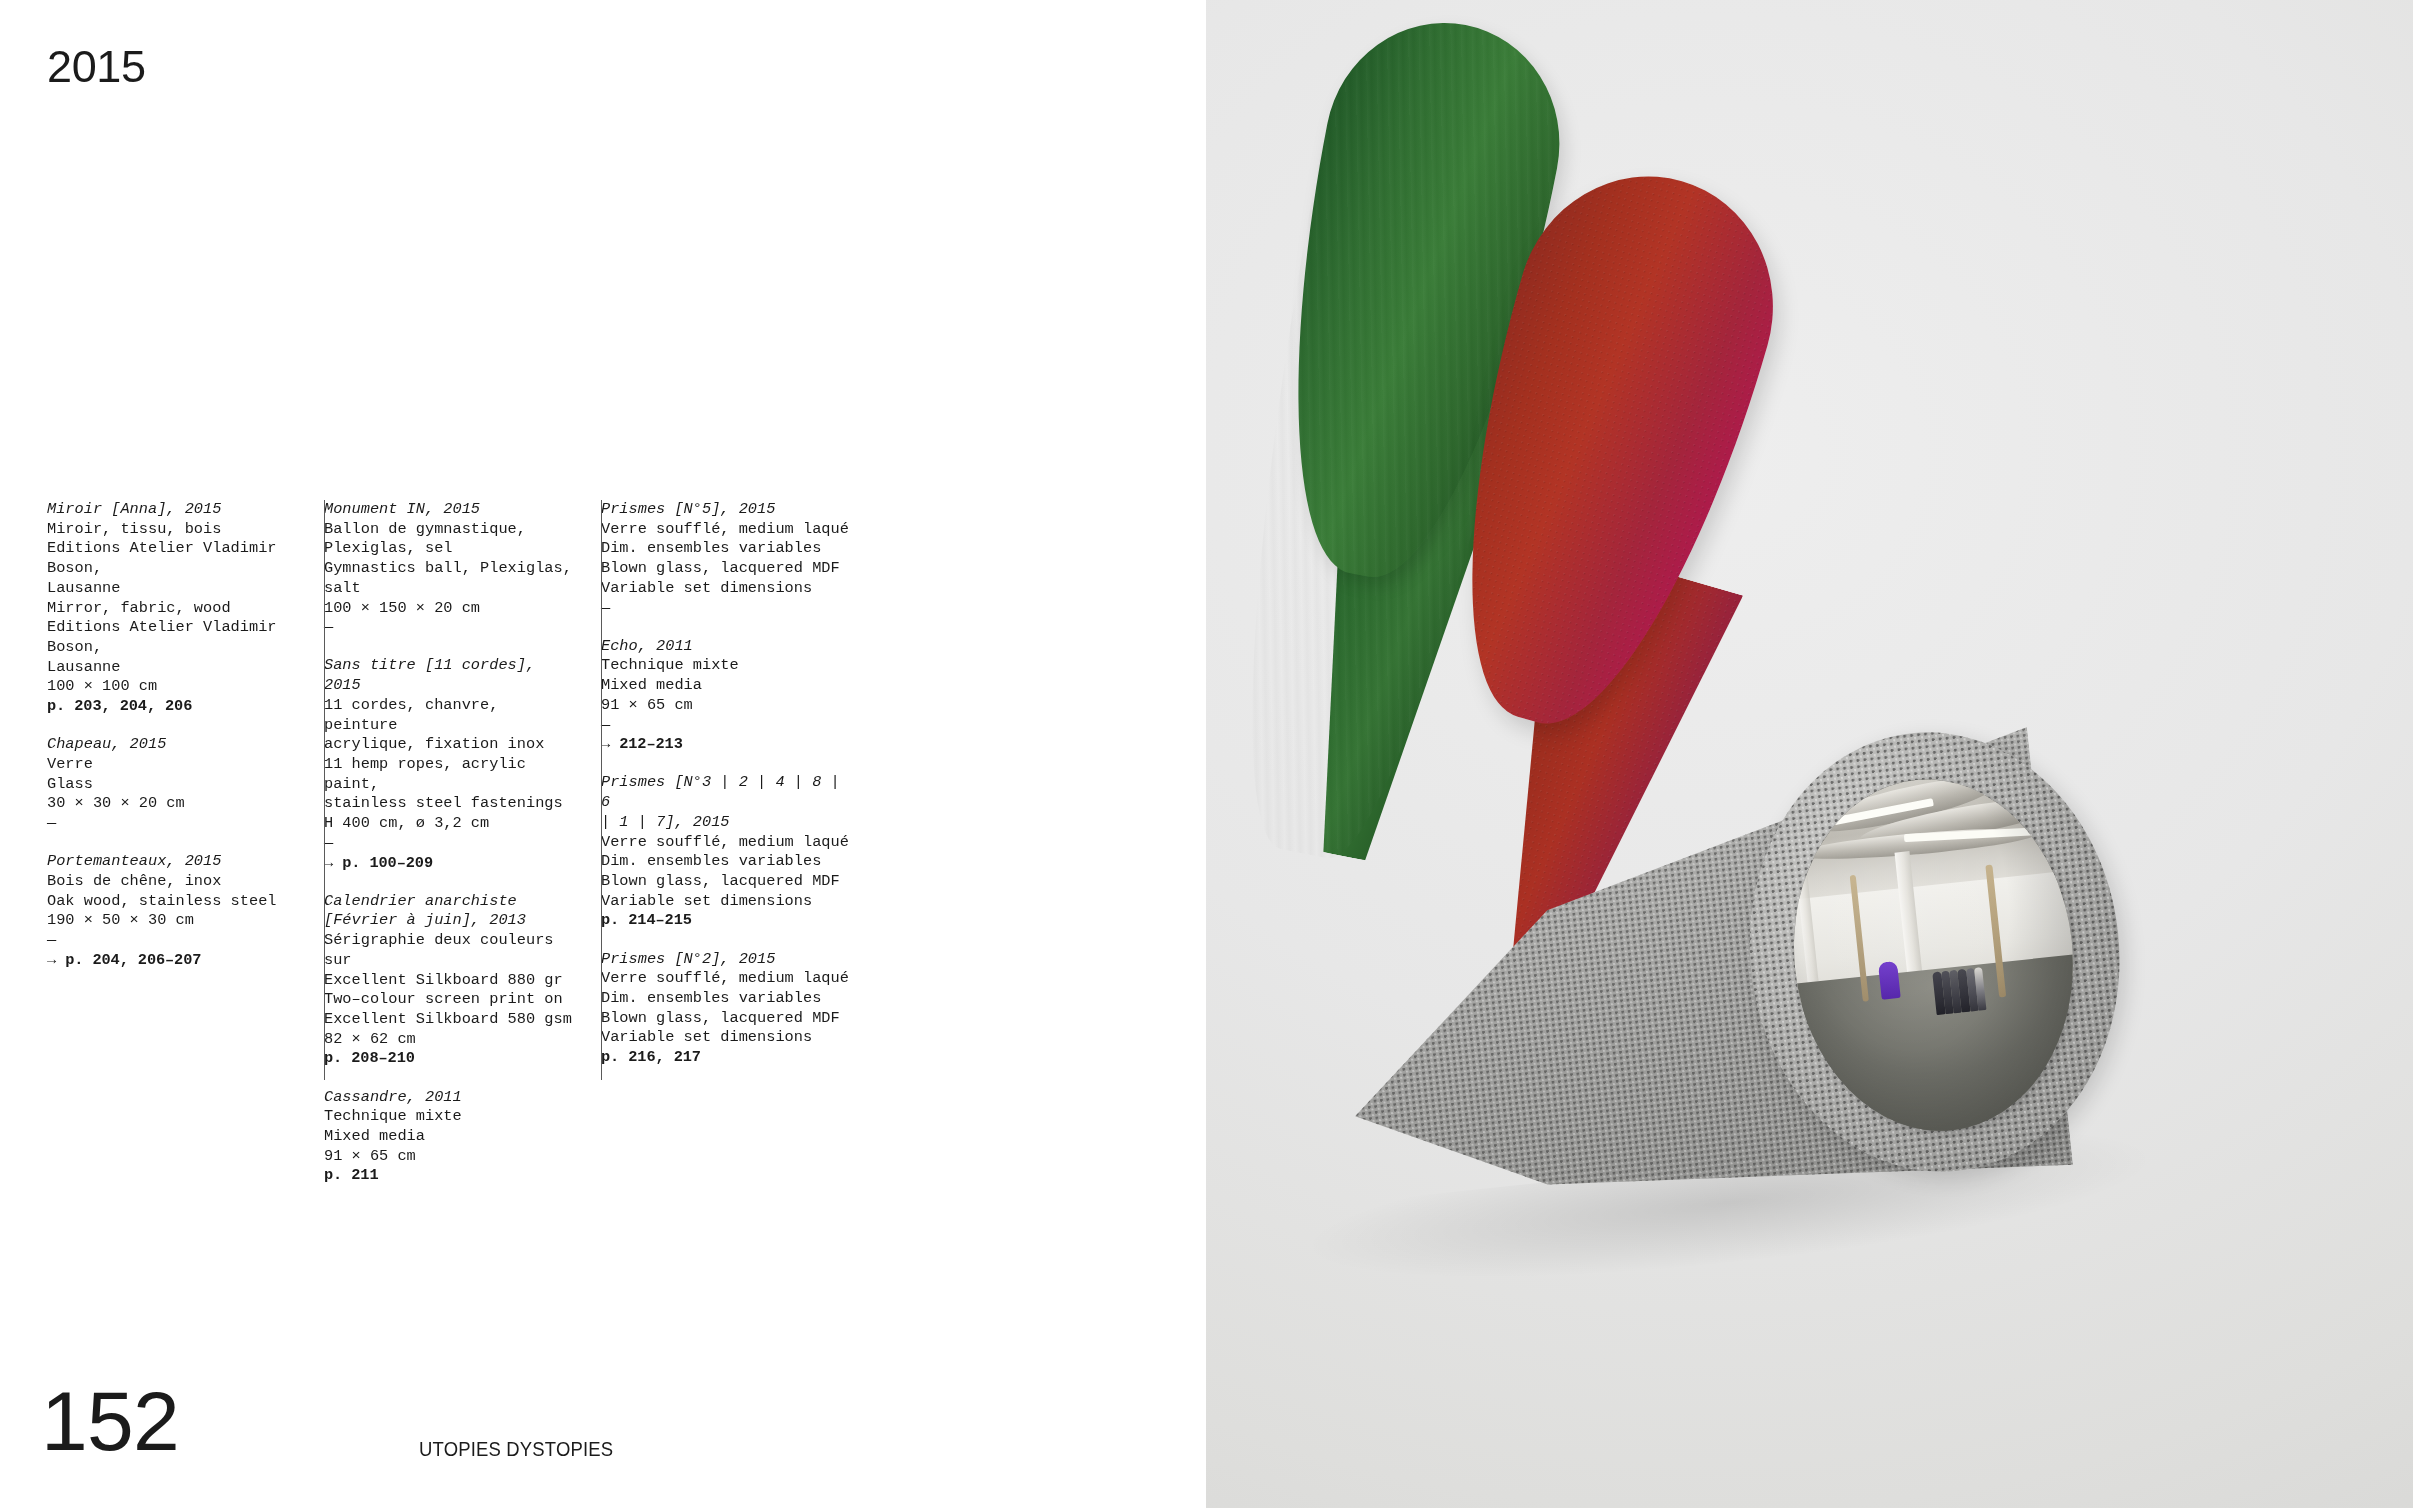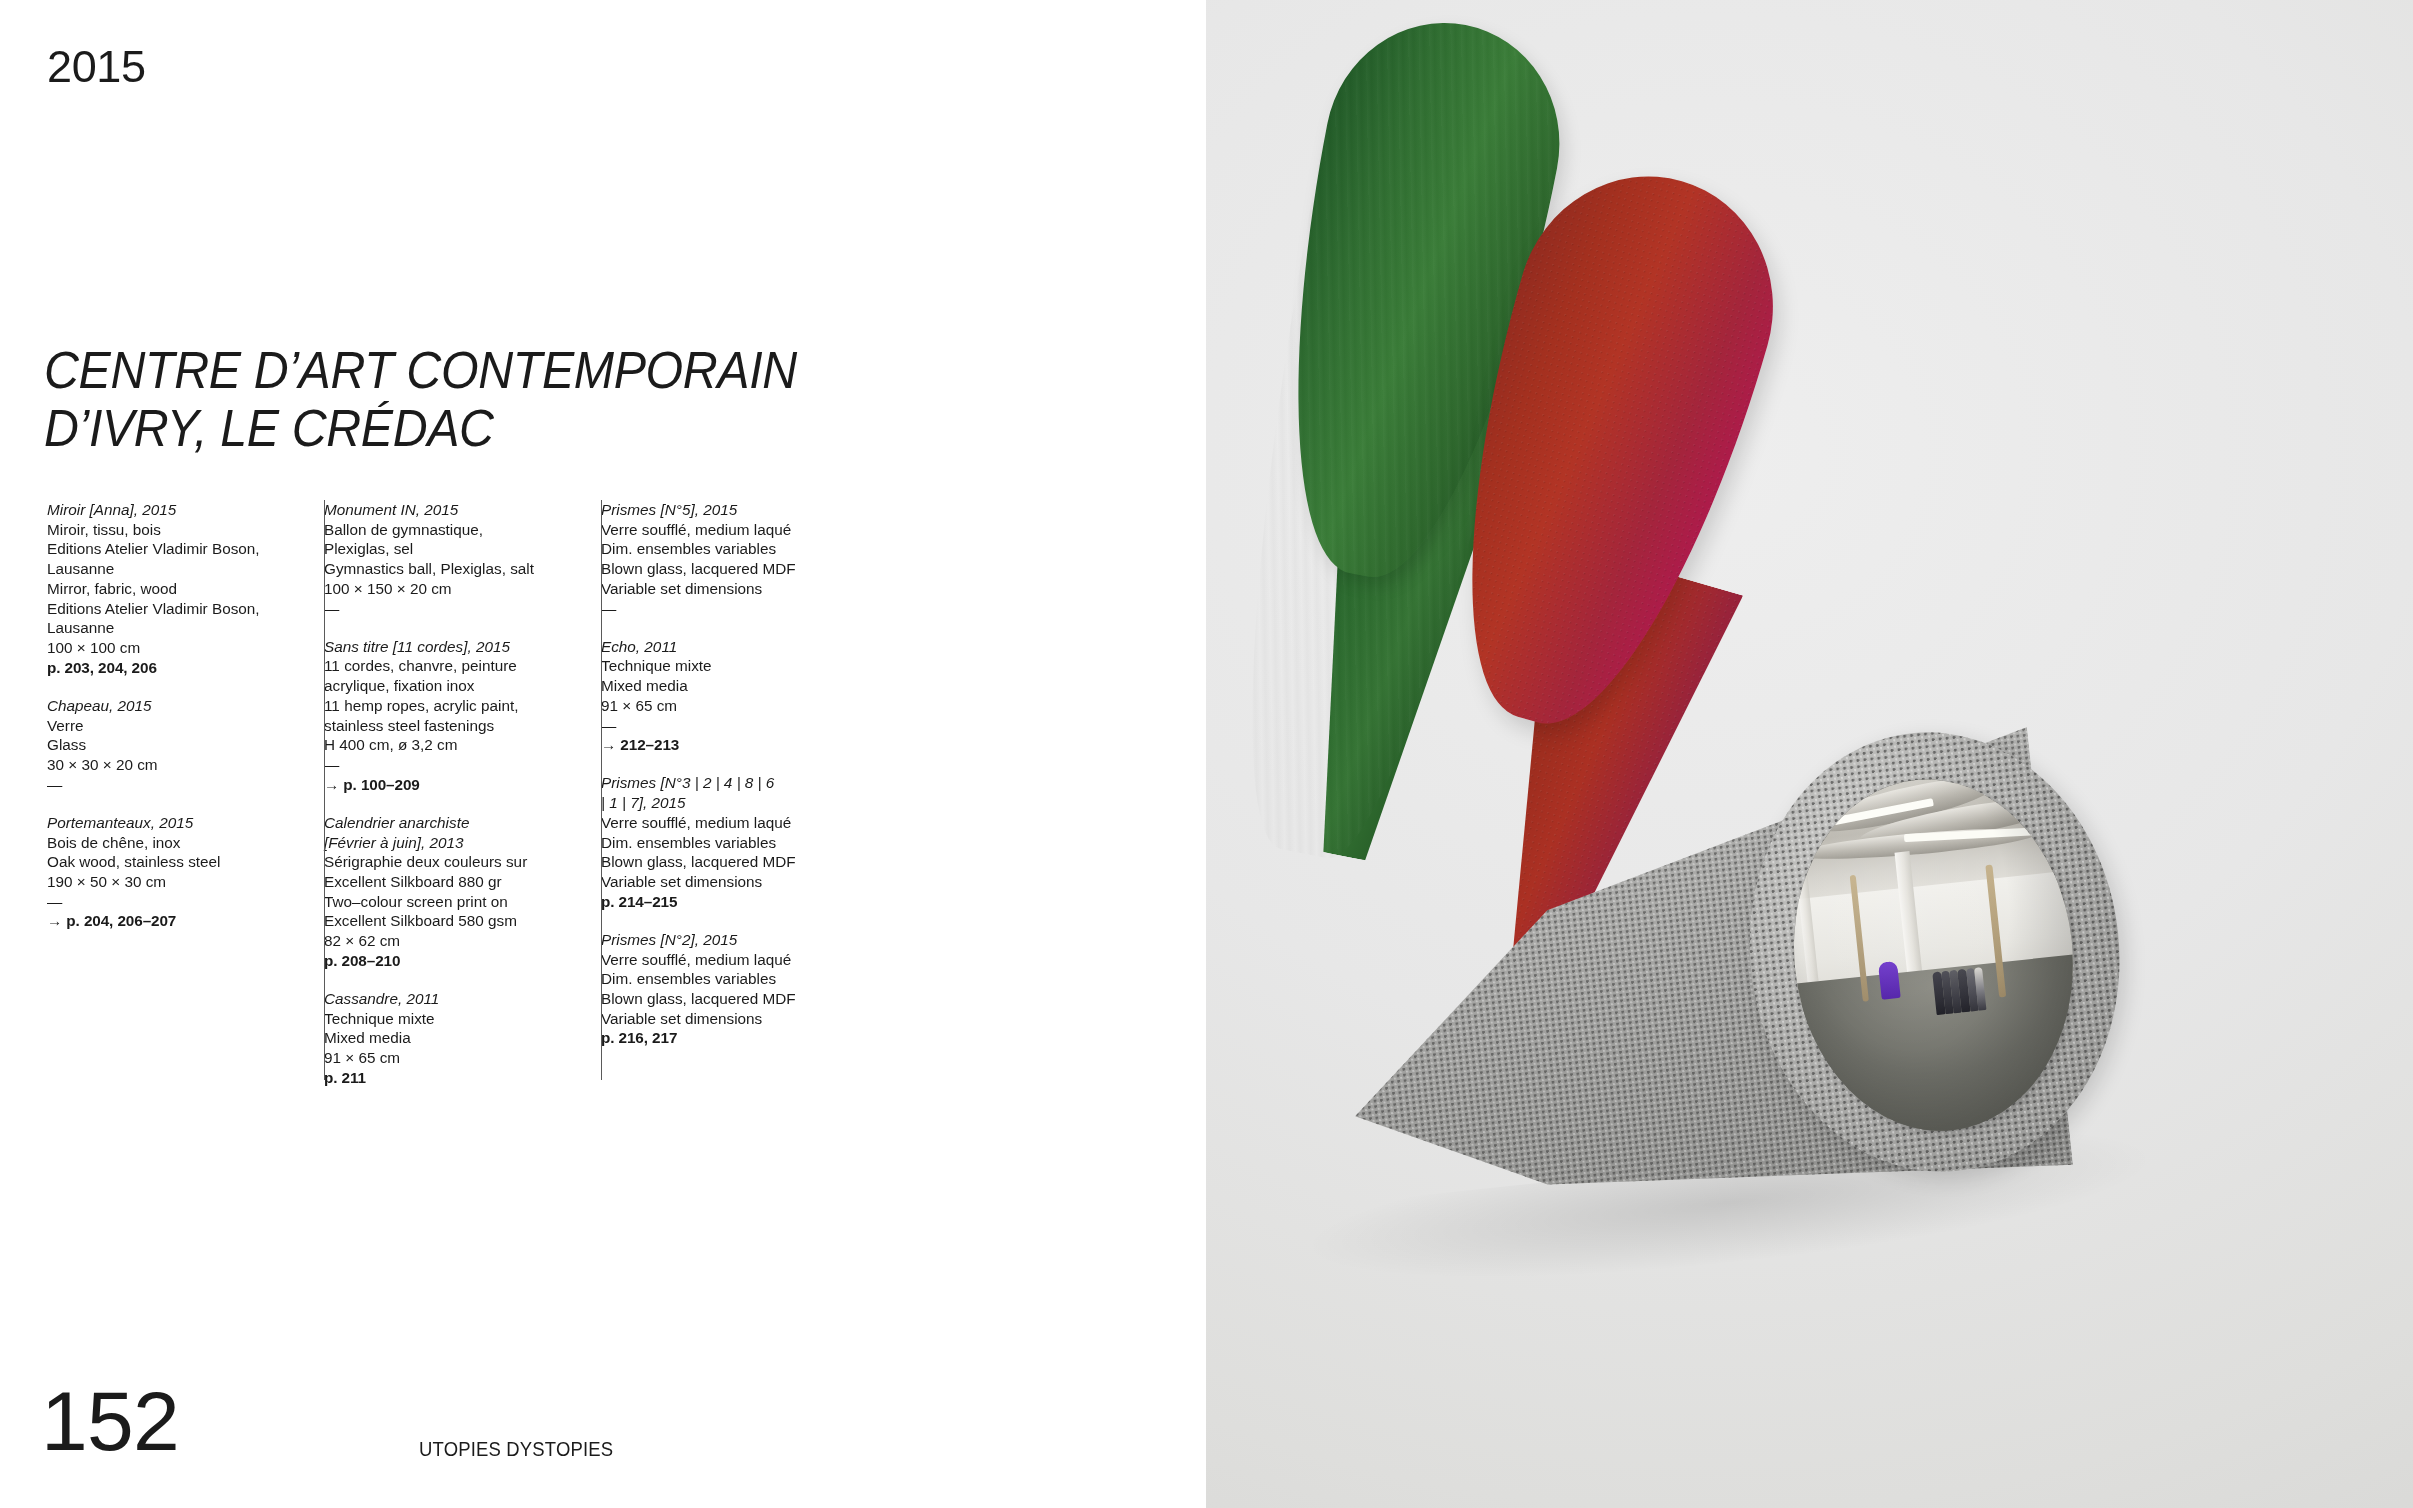--- a/index.html
+++ b/index.html
@@ -70,20 +70,21 @@
     position: absolute;
     left: 47px; top: 500px;
     width: 944px; height: 589px;
     display: flex;
     flex-direction: row;
   }
   .caption-col {
     position: relative;
     width: 277px;
     padding-right: 20px;
+    font-family: Liberation Mono, monospace;
   }
   .caption-col + .caption-col {
   }
   .col-rule {
     position: absolute;
     left: 0; top: 0;
     width: 1.1px; height: 580px;
     background: #5a5a5a;
   }
   .entry { margin-bottom: 0; }
@@ -327,24 +328,20 @@
 </head>
 <body>
 
 <div id="page">
 
   <div id="left-panel">
 
     <div id="year">2015</div>
 
 
-    <div id="subtitle-block">
-      <div class="subtitle-line">CENTRE D’ART CONTEMPORAIN</div>
-      <div class="subtitle-line">D’IVRY, LE CRÉDAC</div>
-    </div>
 
     <div id="captions">
         <div class="caption-col">
           <div class="entry">
             <div class="cap-line it">Miroir [Anna], 2015</div>
             <div class="cap-line">Miroir, tissu, bois</div>
             <div class="cap-line">Editions Atelier Vladimir Boson,</div>
             <div class="cap-line">Lausanne</div>
             <div class="cap-line">Mirror, fabric, wood</div>
             <div class="cap-line">Editions Atelier Vladimir Boson,</div>

